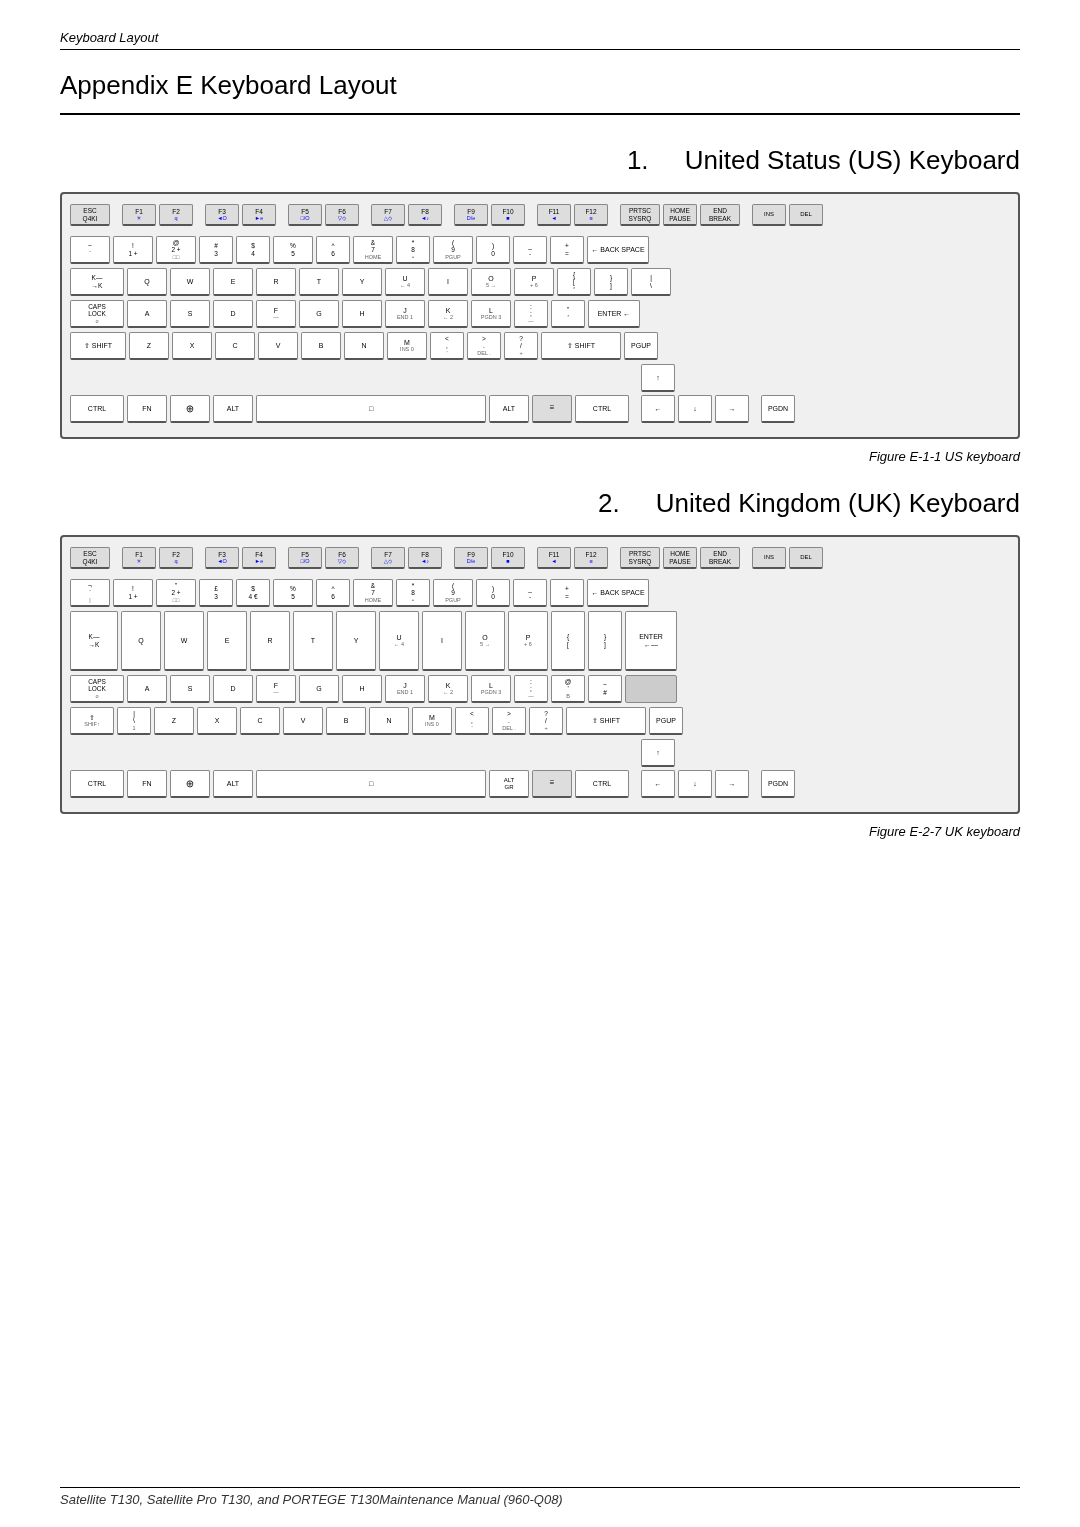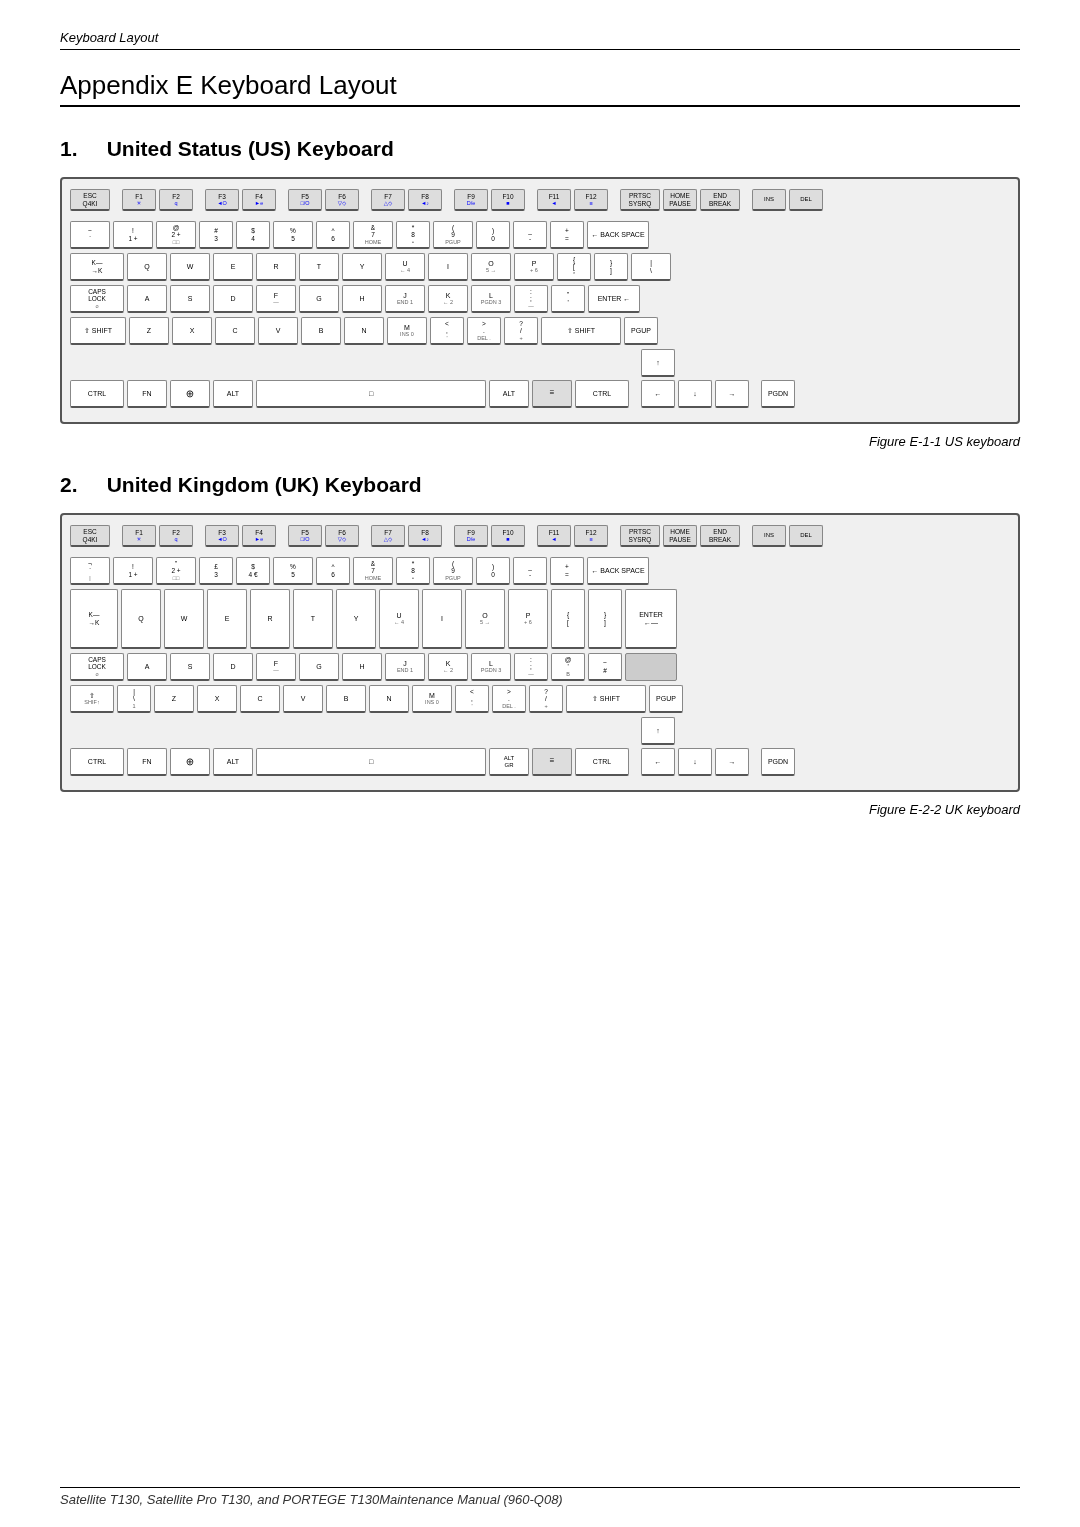--- a/index.html
+++ b/index.html
@@ -18,27 +18,28 @@
       margin-bottom: 12px;
       border-bottom: 1px solid #000;
       padding-bottom: 4px;
     }
 
     .appendix-title {
       font-size: 26px;
       font-weight: normal;
       margin: 20px 0 30px 0;
       border-bottom: 2px solid #000;
-      padding-bottom: 4px;
+      padding-bottom: 12px;
     }
 
     .section-title {
-      font-size: 21px;
-      font-weight: bold;
+      font-size: 26px;
+      font-weight: normal;
       margin: 20px 0 16px 0;
+      text-align: right;
     }
 
     .keyboard-container {
       background: #f0f0f0;
       border: 2px solid #555;
       border-radius: 4px;
       padding: 10px 8px;
       margin: 0 0 10px 0;
       user-select: none;
     }
@@ -831,18 +832,18 @@
     </div>
     <div class="gap"></div>
     <div class="key w1h" style="align-self:flex-end;">
         <span>PGDN</span>
       </div>
   </div>
 
 </div>
 
 <div class="figure-caption">
-  <span>Figure E-2-2 UK keyboard</span>
+  <span>Figure E-2-7 UK keyboard</span>
 </div>
 
 <div class="page-footer">
   <span>Satellite T130, Satellite Pro T130, and PORTEGE T130Maintenance Manual (960-Q08)</span>
 </div>
 
 </body></html>

